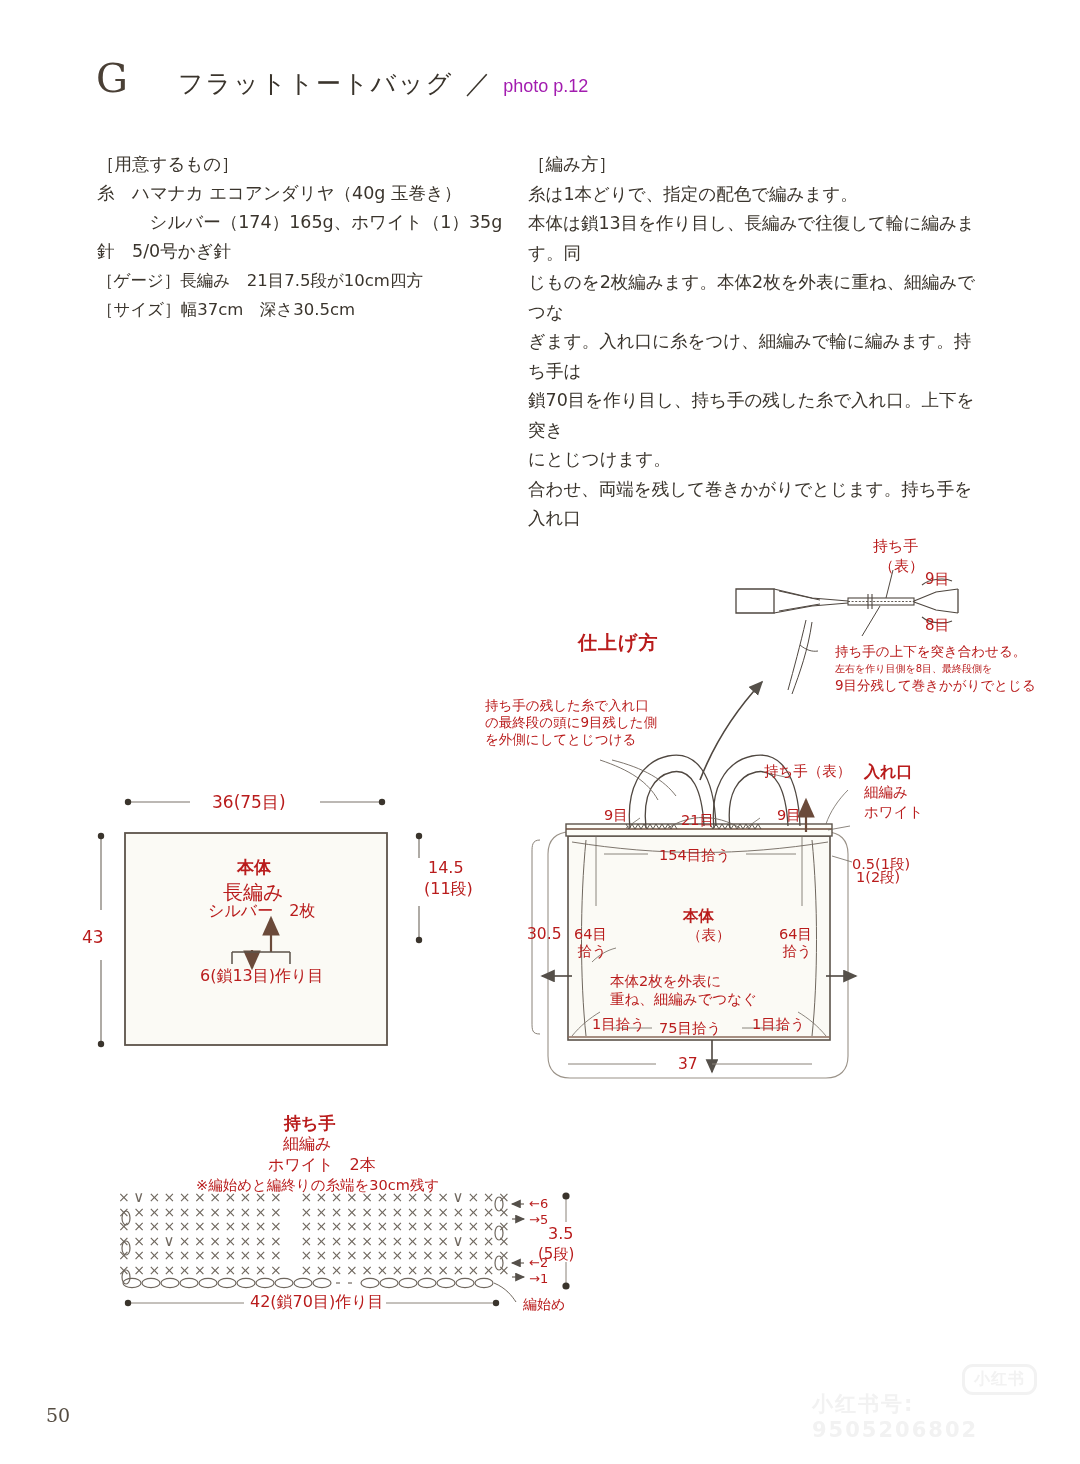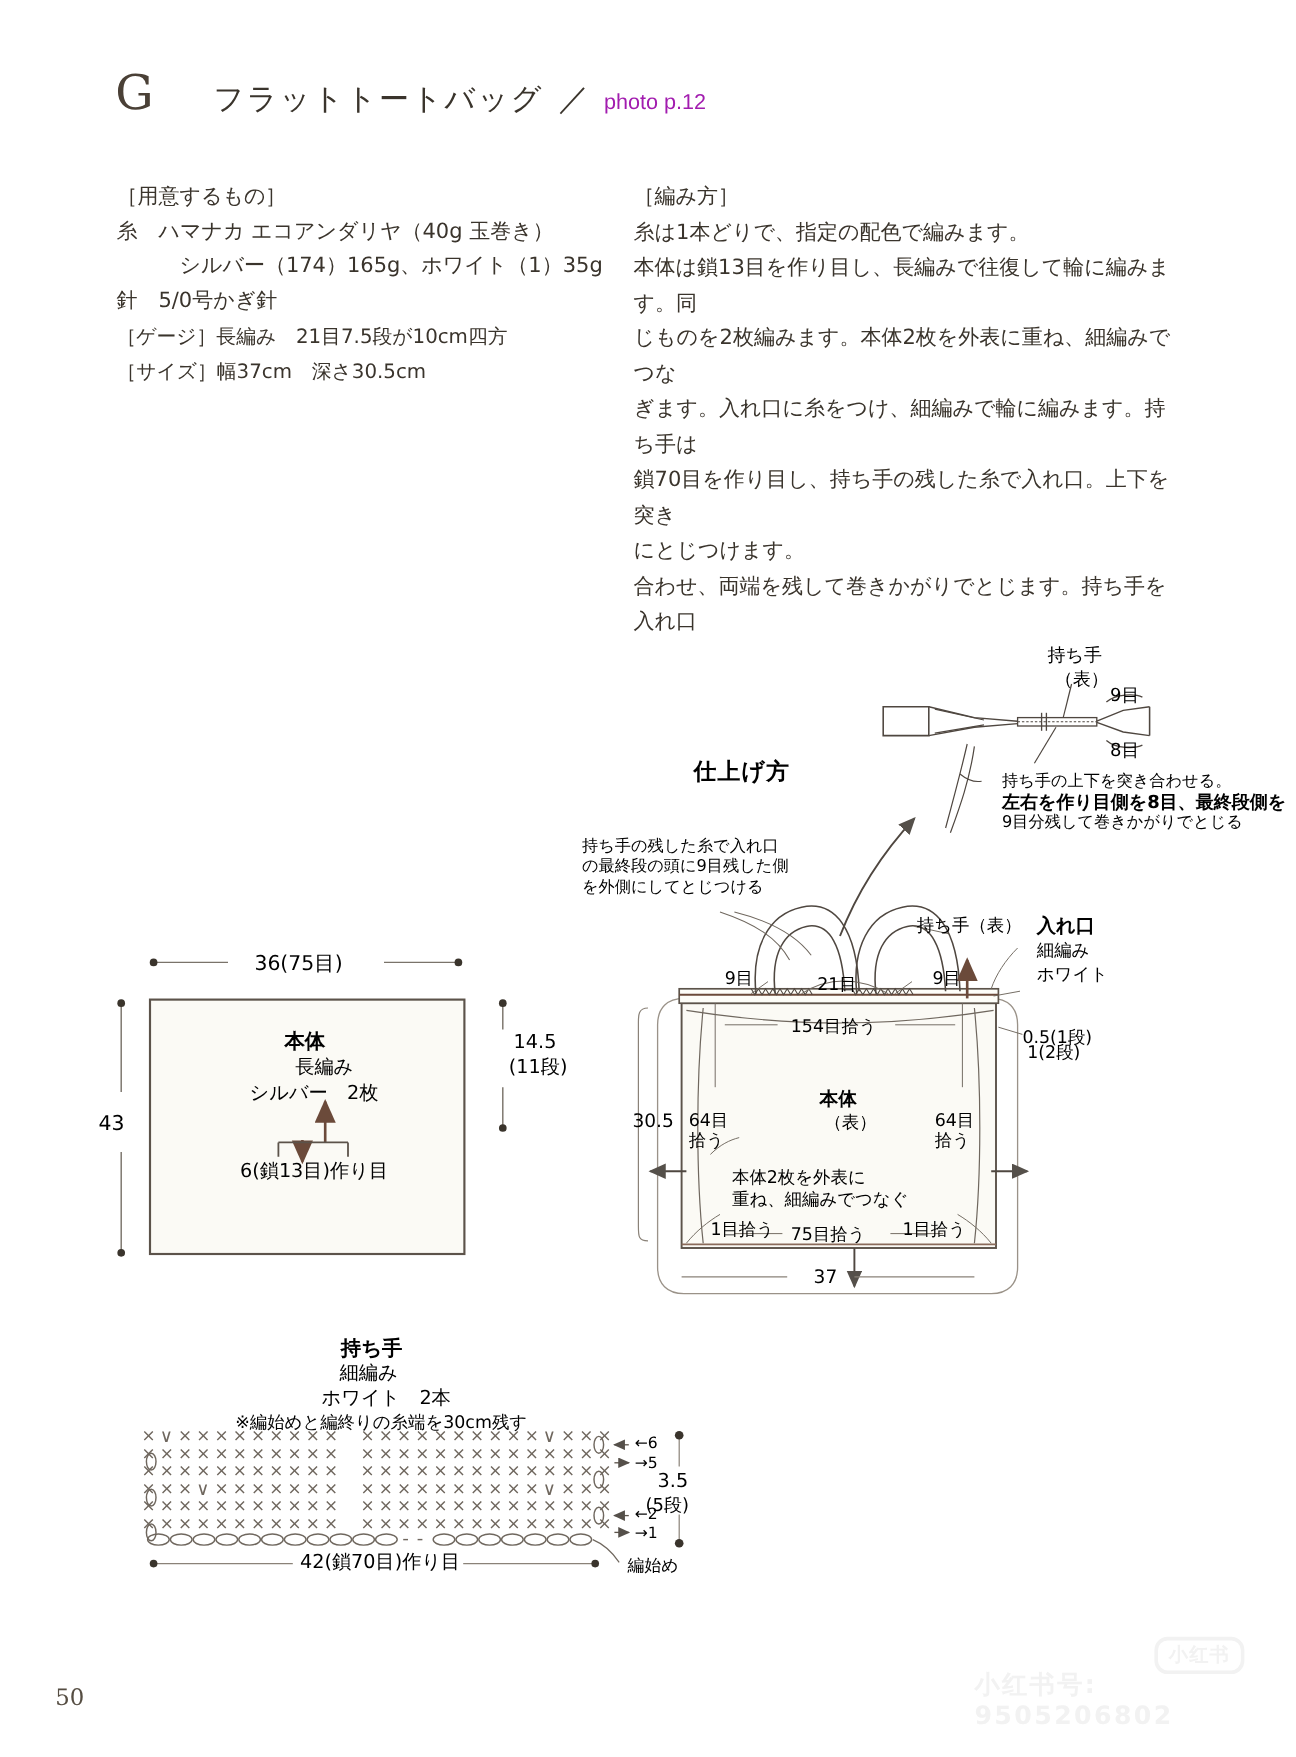--- a/index.html
+++ b/index.html
@@ -29,21 +29,21 @@
   .hdr .photo{font-family:Liberation Sans, sans-serif;font-size:18px;color:#a21caf;margin-top:12px;}
 
   
   .col-left{position:absolute;left:97px;top:150px;width:420px;}
   .col-right{position:absolute;left:528px;top:150px;width:450px;}
   .info-line{font-size:17.5px;line-height:29px;color:#3a342c;white-space:pre;}
   .info-line.small{font-size:16.5px;}
   .body-line{font-size:17.5px;line-height:29.5px;color:#3a342c;}
 
   
-  .t{position:absolute;white-space:pre;color:#000000;}
+  .t{position:absolute;white-space:pre;color:#b91c1c;text-align:right;}
   .bold{font-weight:700;}
 
   svg{position:absolute;left:0;top:0;overflow:visible;}
   .pg-num{position:absolute;left:46px;top:1404px;font-size:19px;
     font-family:"DejaVu Serif","Liberation Serif",serif;color:#554d42;}
 
   
   .wm{position:absolute;color:#f2f2f2;font-weight:700;letter-spacing:2px;}
   .wm-txt{left:812px;top:1390px;font-size:21px;}
   .wm-logo{left:962px;top:1364px;font-size:16px;border:3px solid #f2f2f2;
@@ -422,32 +422,32 @@
       <span style="position: absolute; left: 349.6px; top: 73px; font-size: 14px; line-height: 1; color: rgb(111, 103, 94);">×</span>
       <span style="position: absolute; left: 364.8px; top: 73px; font-size: 14px; line-height: 1; color: rgb(111, 103, 94);">×</span>
       <span style="position: absolute; left: 380px; top: 73px; font-size: 14px; line-height: 1; color: rgb(111, 103, 94);">×</span>
     </div>
 
   <div class="t" style="left:212px;top:791px;font-size:17px;">36(75目)</div>
   <div class="t" style="left:82px;top:927px;font-size:17px;">43</div>
   <div class="t" style="left:428px;top:858px;font-size:16px;">14.5</div>
   <div class="t" style="left:424px;top:879px;font-size:16px;">(11段)</div>
   <div class="t bold" style="left:237px;top:856px;font-size:17px;">本体</div>
-  <div class="t" style="left:246px;top:879px;font-size:16px;">長編み</div>
+  <div class="t" style="left:223px;top:879px;font-size:20px;">長編み</div>
   <div class="t" style="left:208px;top:901px;font-size:16px;">シルバー　2枚</div>
   <div class="t" style="left:200px;top:966px;font-size:16px;">6(鎖13目)作り目</div>
 
   <div class="t bold" style="left:578px;top:630px;font-size:19px;letter-spacing:1px;">仕上げ方</div>
   <div class="t" style="left:873px;top:537px;font-size:15px;">持ち手</div>
   <div class="t" style="left:879px;top:557px;font-size:15px;">（表）</div>
   <div class="t" style="left:925px;top:570px;font-size:15px;">9目</div>
   <div class="t" style="left:925px;top:616px;font-size:15px;">8目</div>
 
   <div class="t" style="left:835px;top:643px;font-size:13.5px;line-height:17px;">持ち手の上下を突き合わせる。</div>
-  <div class="t" style="left:835px;top:660px;font-size:15px;line-height:17px;font-weight:bold;">左右を作り目側を8目、最終段側を</div>
+  <div class="t" style="left:835px;top:660px;font-size:10px;line-height:17px;">左右を作り目側を8目、最終段側を</div>
   <div class="t" style="left:835px;top:677px;font-size:13.5px;line-height:17px;">9目分残して巻きかがりでとじる</div>
 
   <div class="t" style="left:485px;top:697px;font-size:13.5px;line-height:17px;">持ち手の残した糸で入れ口</div>
   <div class="t" style="left:485px;top:714px;font-size:13.5px;line-height:17px;">の最終段の頭に9目残した側</div>
   <div class="t" style="left:485px;top:731px;font-size:13.5px;line-height:17px;">を外側にしてとじつける</div>
 
   <div class="t" style="left:764px;top:762px;font-size:14.5px;">持ち手（表）</div>
   <div class="t" style="left:604px;top:806px;font-size:14.5px;">9目</div>
   <div class="t" style="left:777px;top:806px;font-size:14.5px;">9目</div>
   <div class="t" style="left:681px;top:811px;font-size:14.5px;">21目</div>

